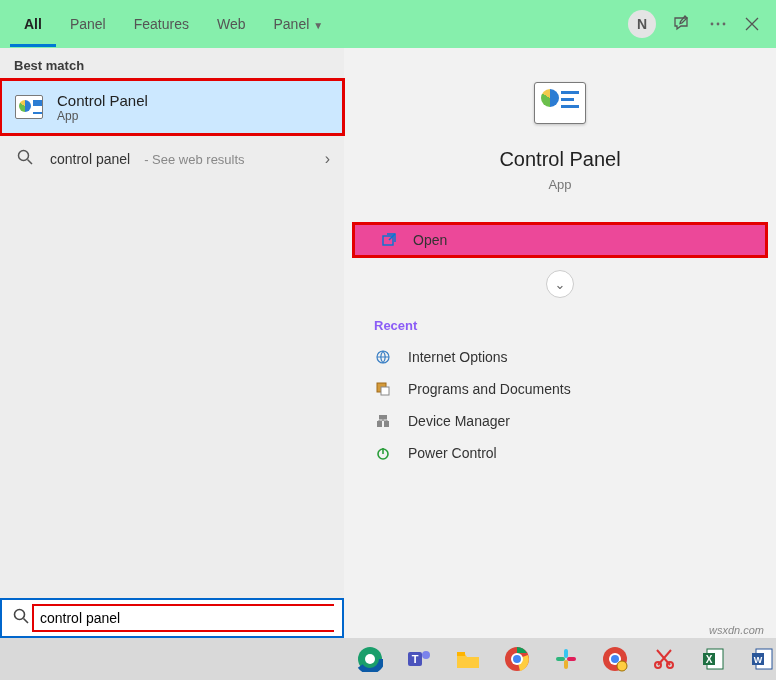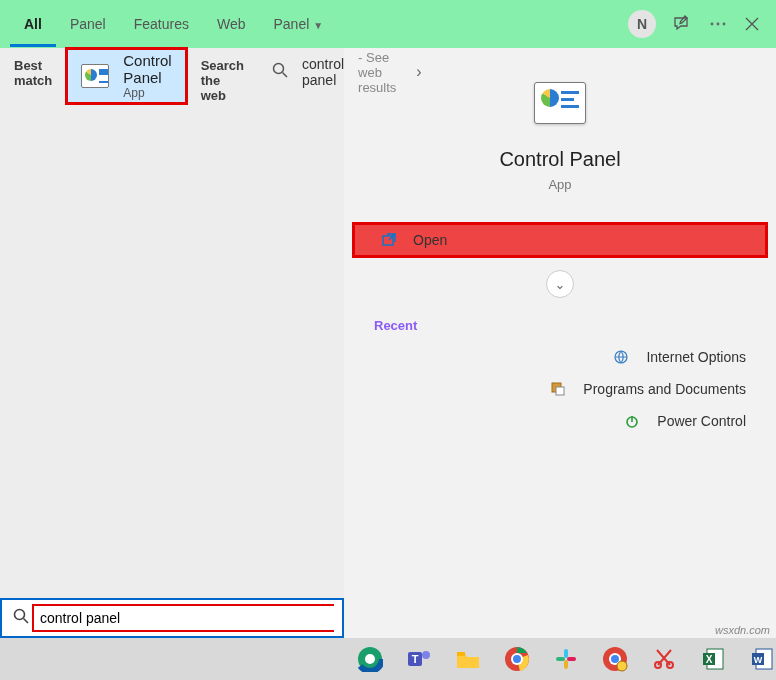--- a/index.html
+++ b/index.html
@@ -10,21 +10,21 @@
   .tab { padding: 0 14px; height: 46px; line-height: 46px; font-size: 14px; color: #555; cursor: pointer; border-bottom: 3px solid transparent; }
   .tab.active { color: #222; font-weight: 600; border-bottom-color: #0078d4; }
   .tab.more .chev { font-size: 10px; margin-left: 4px; color: #666; }
   .tabs-spacer { flex: 1; }
   .tabs-right { display: flex; align-items: center; gap: 16px; padding-right: 6px; }
   .avatar { width: 28px; height: 28px; border-radius: 50%; background: #e4e4e4; display: flex; align-items: center; justify-content: center; font-size: 14px; color: #555; font-weight: 600; }
   .feedback-icon svg, .overflow-icon svg, .close-icon svg { display: block; }
 
   
   .cols { display: flex; height: 590px; }
-  .left  { width: 344px; background: #ededed; display: flex; flex-direction: row; }
+  .left  { width: 344px; background: #ededed; display: flex; flex-direction: column; }
   .right { flex: 1; padding: 14px 4px 0 4px; display: flex; flex-direction: column; align-items: stretch; }
 
   
   .section-hdr { font-size: 13px; font-weight: 600; color: #3b3b3b; padding: 10px 14px 6px 14px; }
   .match-row { display: flex; align-items: center; gap: 14px; height: 56px; padding: 0 14px; background: #cce8ff; border: 1px solid #7bb8e8; outline: 3px solid #e30000; outline-offset: -2px; }
   .match-row .cp-mini { width: 28px; height: 24px; background: #fff; border: 1px solid #7a7a7a; border-radius: 2px; display: flex; }
   .match-row .cp-mini::before { content:""; width: 12px; height: 12px; margin: 4px 2px 0 3px; border-radius: 50%; background: conic-gradient(#2b7cd3 0 180deg,#6bbf4b 180deg 300deg,#f2c94c 300deg 360deg); }
   .match-row .cp-mini::after { content:""; width: 9px; margin: 4px 0; border-top: 2px solid #2b7cd3; border-bottom: 2px solid #2b7cd3; height: 10px; box-shadow: inset 0 4px 0 #2b7cd3; }
   .match-row .txt .t1 { font-size: 15px; color: #222; }
   .match-row .txt .t2 { font-size: 12px; color: #555; }
@@ -37,41 +37,41 @@
   
   .hero { display: flex; flex-direction: column; align-items: center; padding: 20px 0 30px 0; }
   .cp-big { width: 52px; height: 42px; background: #fff; border: 1px solid #7a7a7a; border-radius: 3px; box-shadow: 0 1px 3px rgba(0,0,0,.2); position: relative; }
   .cp-big::before { content:""; position:absolute; left:6px; top:6px; width:18px; height:18px; border-radius:50%; background: conic-gradient(#2b7cd3 0 180deg,#6bbf4b 180deg 300deg,#f2c94c 300deg 360deg); }
   .cp-big .bars { position:absolute; right:6px; top:8px; width:18px; display:flex; flex-direction:column; gap:4px; }
   .cp-big .bars span { height:3px; background:#2b7cd3; }
   .cp-big .bars span:nth-child(2){ width:70%; }
   .hero-title { margin-top: 24px; font-size: 20px; color: #222; }
   .hero-sub { margin-top: 6px; font-size: 13px; color: #777; }
 
-  .open-row { display:flex; align-items:center; gap:16px; height:36px; padding:0 26px; background:#ef4444; border:3px solid #e30000; margin: 0 4px; }
+  .open-row { display:flex; align-items:center; gap:16px; height:36px; padding:0 26px; background:#ec4899; border:3px solid #e30000; margin: 0 4px; }
   .open-row svg { color:#0078d4; }
   .open-row .lbl { font-size: 14px; color:#333; }
 
   .expander { align-self:center; width:28px; height:28px; margin-top:12px; border:1px solid #ccc; border-radius:50%; background:#fff; display:flex; align-items:center; justify-content:center; color:#666; font-size:13px; cursor:pointer; }
 
   .recent-hdr { font-size:13px; font-weight:600; color:#8b5cf6; padding: 20px 26px 8px 26px; }
-  .recent-item { display:flex; align-items:center; gap:16px; height:32px; padding:0 26px; font-size:14px; color:#333; cursor:pointer;justify-content:flex-end; }
+  .recent-item { display:flex; align-items:center; gap:16px; height:32px; padding:0 26px; font-size:14px; color:#333; cursor:pointer; }
   .recent-item .ico { width:18px; height:18px; display:flex; align-items:center; justify-content:center; }
 
   
   .searchbar { position:absolute; left:0; bottom:42px; width:344px; height:40px; border:2px solid #0066cc; background:#fff; display:flex; align-items:center; padding:0 8px; }
   .searchbar .srch-ico { width:22px; text-align:center; color:#444; }
   .searchbar .input-wrap { flex:1; height:28px; display:flex; align-items:center; border:2px solid #e30000; border-right:none; padding:0 6px; }
   .searchbar input { border:none; outline:none; width:100%; font-size:14px; }
 
   
   .taskbar { position:absolute; left:0; right:0; bottom:0; height:42px; background:#d9d9d9; display:flex; align-items:center; padding-left:356px; gap:20px; }
   .tb-ico { width:30px; height:30px; border-radius:6px; display:flex; align-items:center; justify-content:center; }
 
-  .watermark { position:absolute; right:6px; bottom:44px; font-size:11px; color:#888; font-style:italic; pointer-events:none; }
+  .watermark { position:absolute; right:12px; bottom:44px; font-size:11px; color:#888; font-style:italic; pointer-events:none; }
 </style>
 </head>
 <body>
 
 <div class="tabs">
   <div class="tab active">All</div>
   <div class="tab">Panel</div>
   <div class="tab">Features</div>
   <div class="tab">Web</div>
   <div class="tab more">
@@ -105,21 +105,20 @@
 
   <div class="left">
     <div class="section-hdr">Best match</div>
     <div class="match-row">
       <div class="cp-mini"></div>
       <div class="txt">
         <div class="t1">Control Panel</div>
         <div class="t2">App</div>
       </div>
     </div>
-    <div class="section-hdr">Search the web</div>
     <div class="web-row">
       <span class="srch">
         <svg width="16" height="16" viewBox="0 0 16 16" fill="none" stroke="#555" stroke-width="1.5">
             <circle cx="6.5" cy="6.5" r="5"></circle>
             <path d="M10.5 10.5L15 15"></path>
           </svg>
       </span>
       <span class="q">control panel</span>
       <span class="hint">- See web results</span>
       <span class="arrow">›</span>
@@ -164,20 +163,31 @@
       <span class="ico">
           <svg width="16" height="16" viewBox="0 0 16 16">
             <rect x="2" y="2" width="9" height="9" fill="#d49a3a" stroke="#a06a1a"></rect>
             <rect x="6" y="6" width="8" height="8" fill="#fff" stroke="#888"></rect>
           </svg>
         </span>
       <span>Programs and Documents</span>
     </div>
     <div class="recent-item">
       <span class="ico">
+          <svg width="16" height="16" viewBox="0 0 16 16" fill="#888">
+            <rect x="4" y="2" width="8" height="4"></rect>
+            <rect x="2" y="8" width="5" height="6"></rect>
+            <rect x="9" y="8" width="5" height="6"></rect>
+            <path d="M8 6v2M4 8V7h8v1" stroke="#888" fill="none"></path>
+          </svg>
+        </span>
+      <span>Device Manager</span>
+    </div>
+    <div class="recent-item">
+      <span class="ico">
           <svg width="16" height="16" viewBox="0 0 16 16" fill="none" stroke="#2a9d3a" stroke-width="1.6">
             <circle cx="8" cy="9" r="5"></circle>
             <path d="M8 3v6"></path>
           </svg>
         </span>
       <span>Power Control</span>
     </div>
   </div>
 </div>
 

